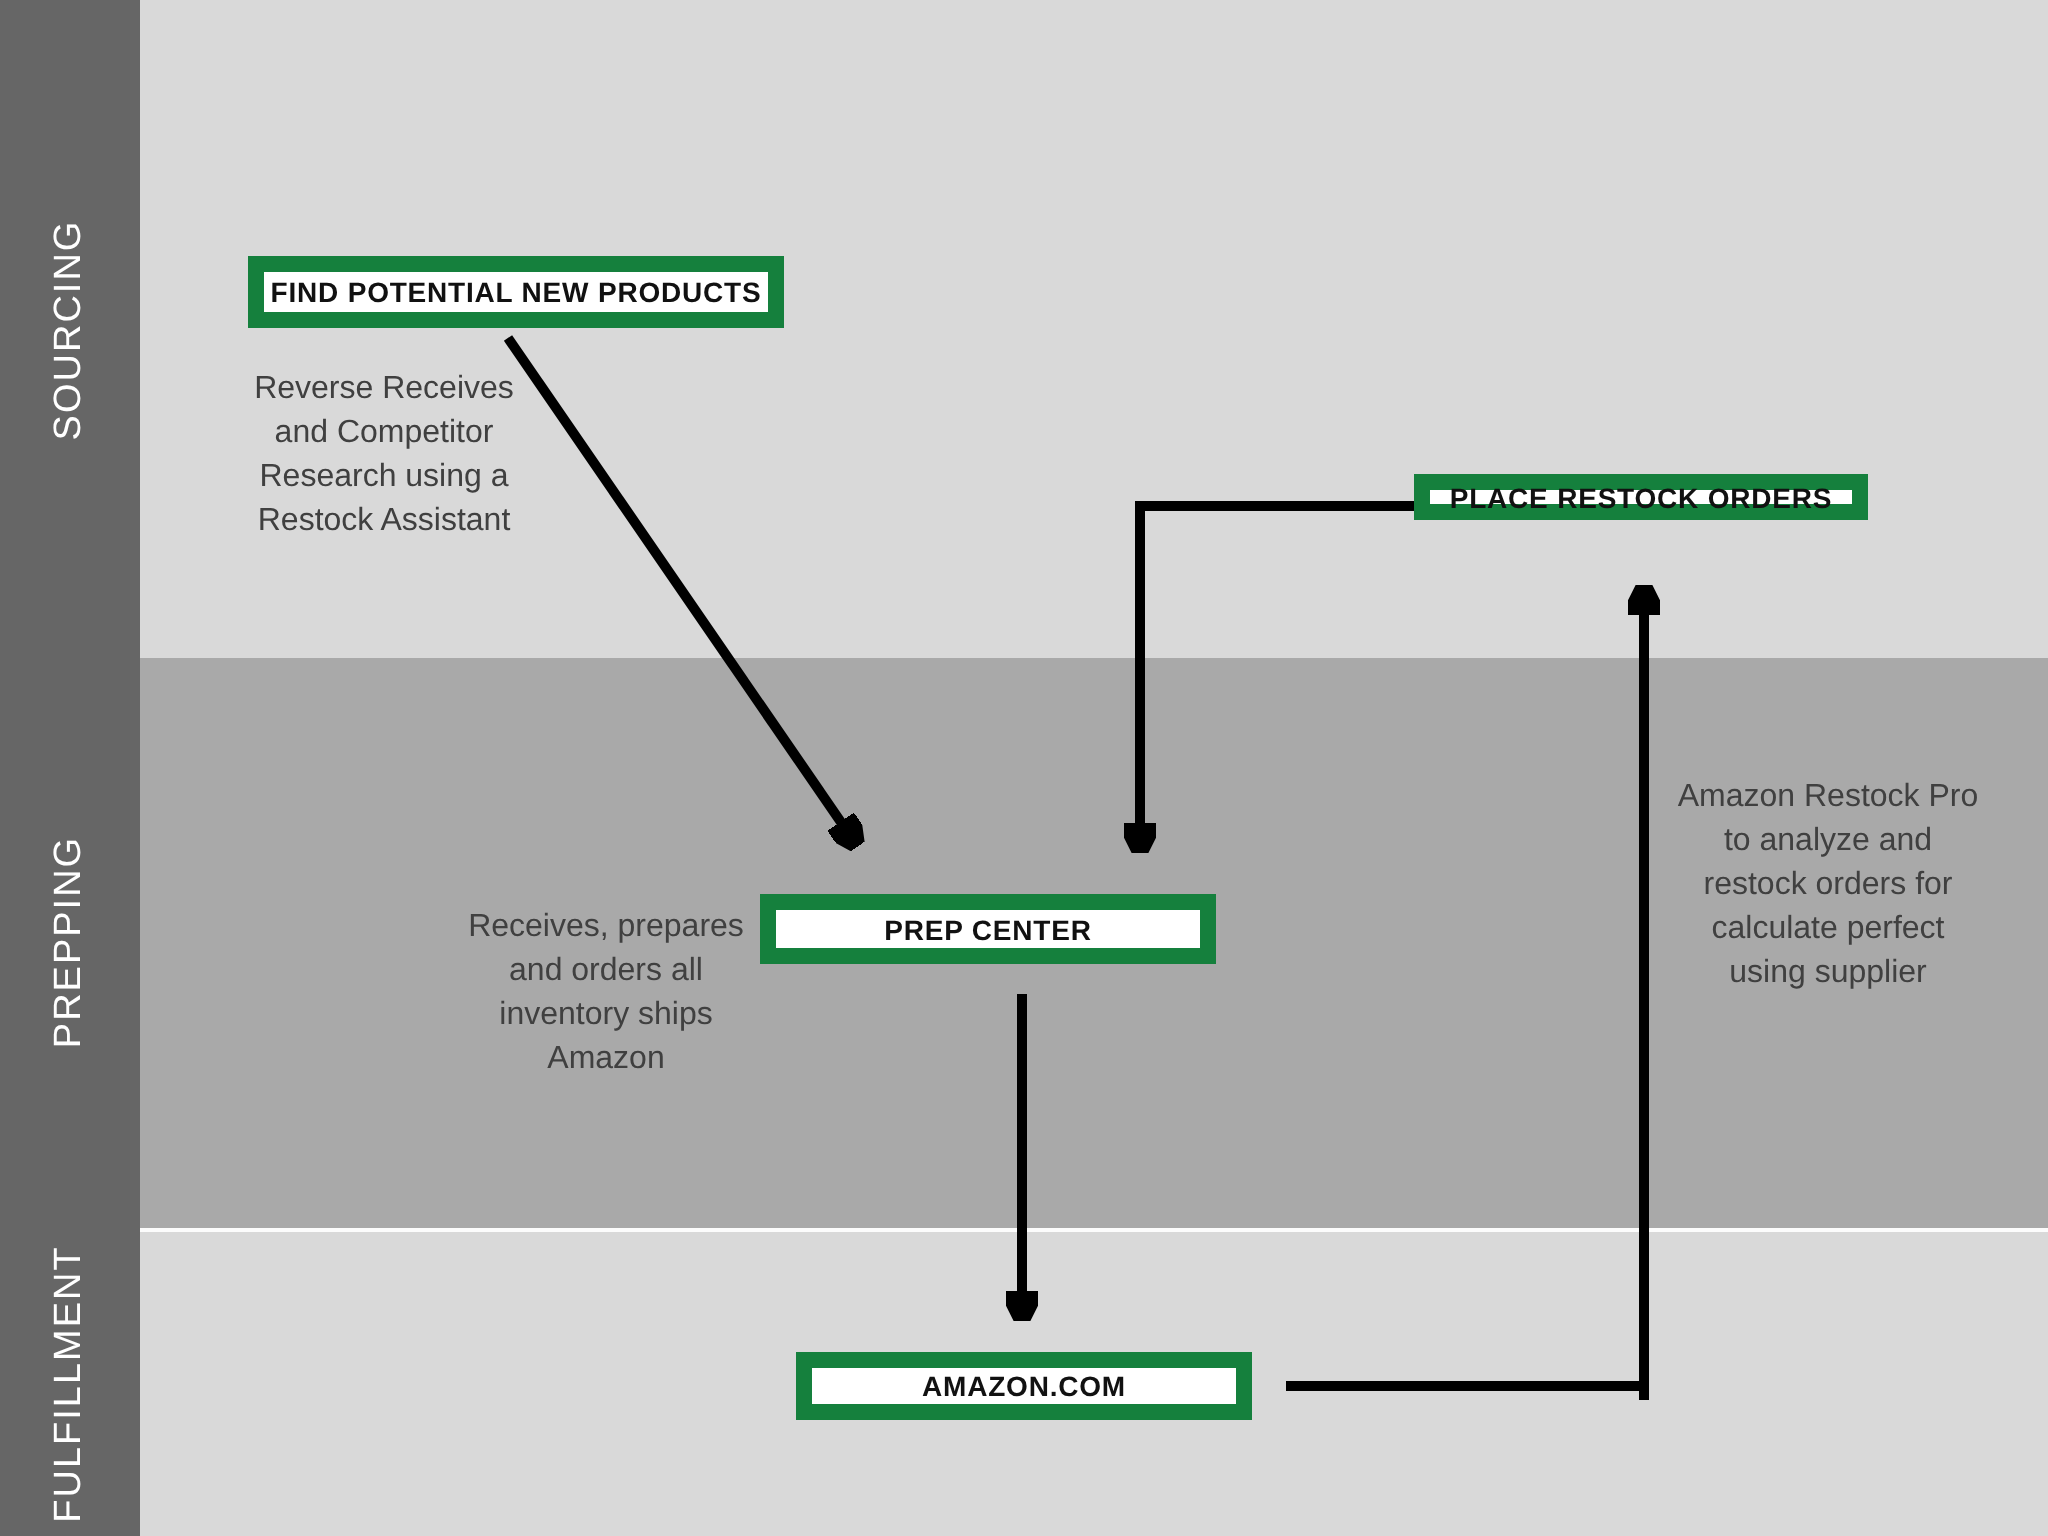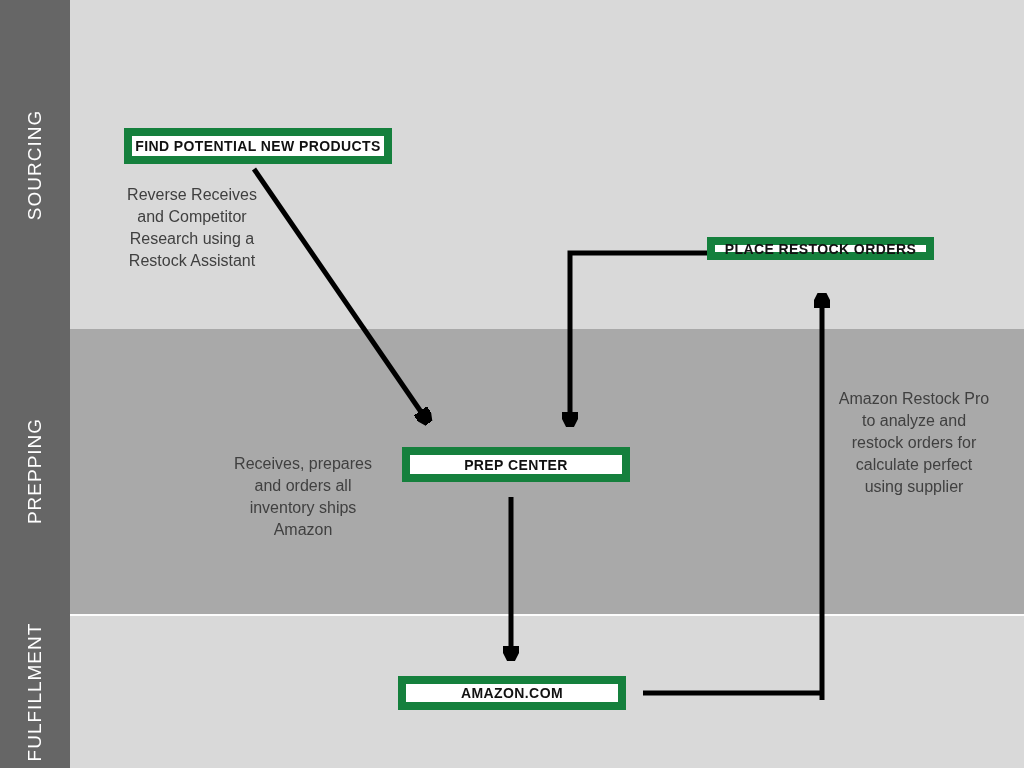--- a/index.html
+++ b/index.html
@@ -60,21 +60,21 @@
     align-items: center;
     justify-content: center;
     text-align: center;
     font-weight: bold;
     font-size: 14px;
     letter-spacing: 0.4px;
     color: #111111;
   }
   .node.find   { left: 124px; top: 128px; width: 268px; height: 36px; }
   .node.place  { left: 707px; top: 237px; width: 227px; height: 23px; }
-  .node.prep   { left: 402px; top: 447px; width: 228px; height: 35px; }
+  .node.prep   { left: 380px; top: 447px; width: 228px; height: 35px; }
   .node.amazon { left: 398px; top: 676px; width: 228px; height: 34px; justify-content: center; }
   
   .ann {
     position: absolute;
     font-size: 16px;
     line-height: 22px;
     color: #404040;
   }
   .ann.center { text-align: center; }
   .ann.reverse { left: 97px;  top: 184px; width: 190px; }

